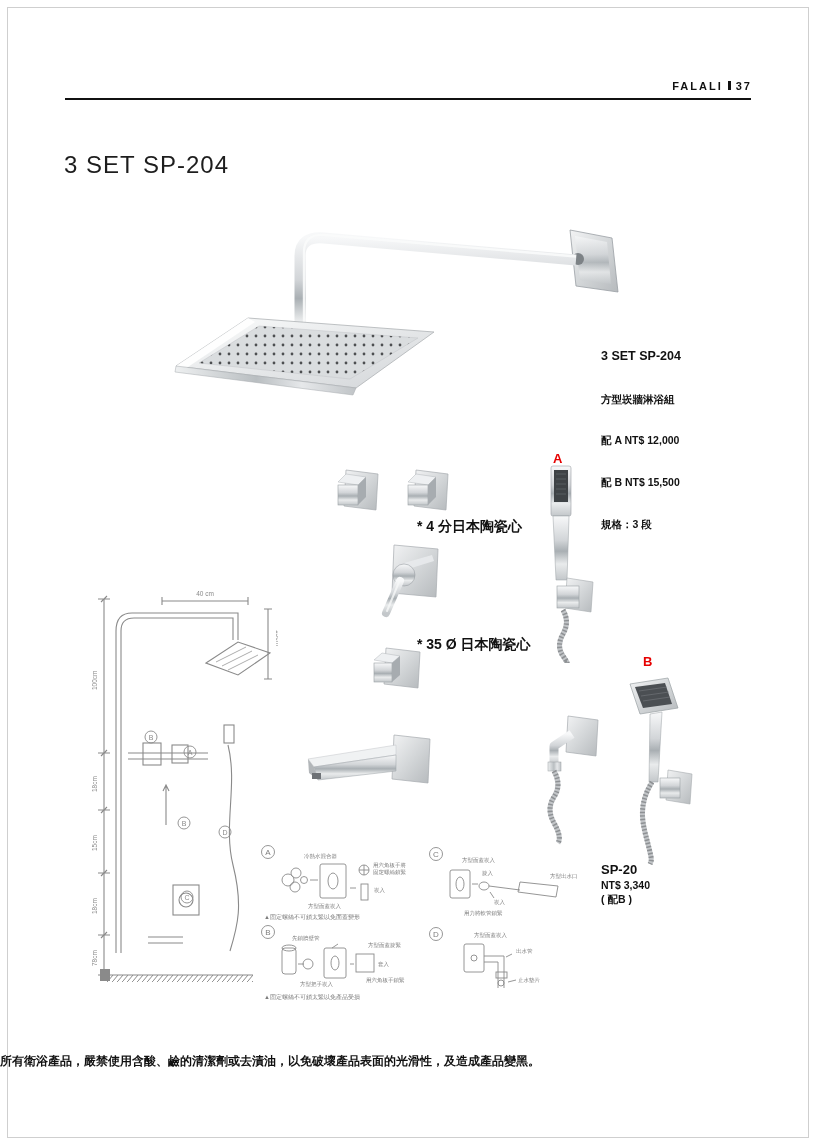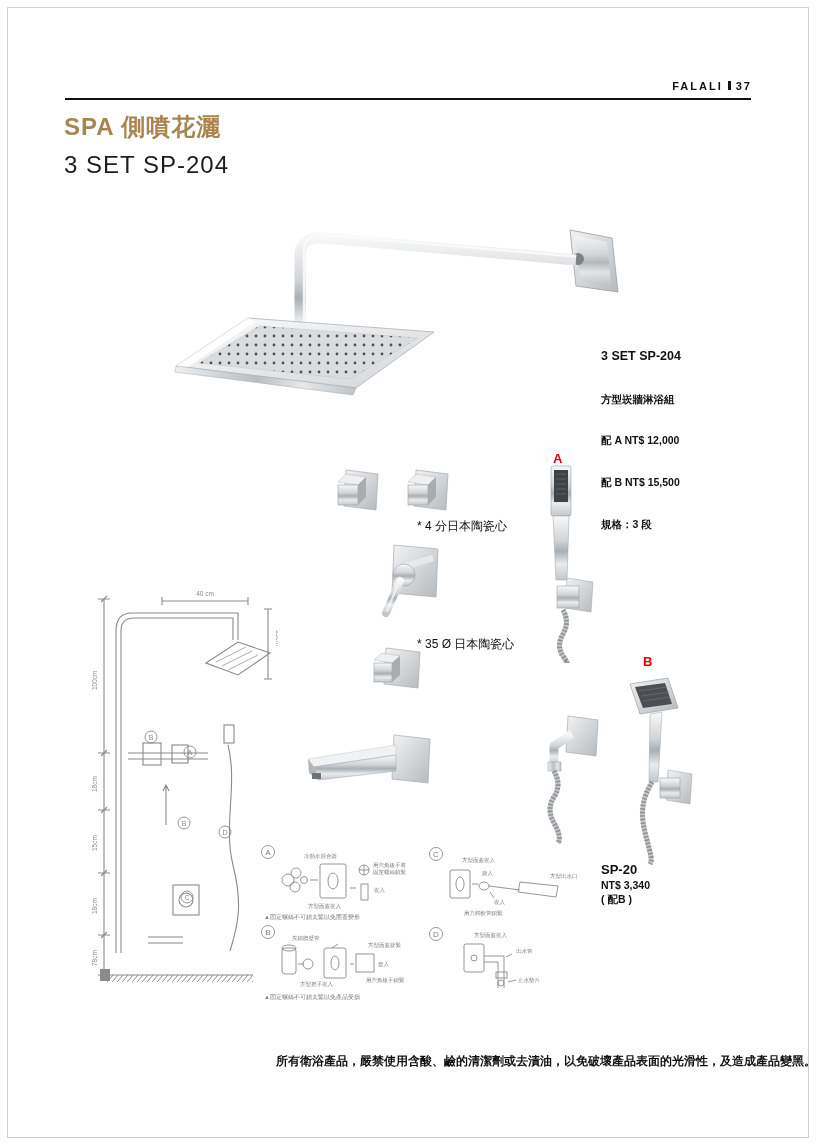--- a/index.html
+++ b/index.html
@@ -12,33 +12,33 @@
   #brandline .bar{display:inline-block;width:3px;height:9px;background:#111;margin:0 5px;}
   #rule{top:98px;left:65px;right:65px;height:2px;background:#111;}
   
   #title{top:111px;left:64px;font-size:24px;font-weight:700;color:#a9854d;letter-spacing:1px;}
   #model-heading{top:151px;left:64px;font-size:24px;font-weight:400;color:#1d1d1d;letter-spacing:1px;}
   
   #product-info{top:348px;left:601px;color:#111;line-height:1.32;}
   #product-info .b{font-weight:700;font-size:12.5px;margin-bottom:2px;}
   #product-info .s{font-size:10.5px;font-weight:600;margin-top:28px;}
   
-  .note{font-size:12px;font-weight:400;color:#111;}
+  .note{font-size:14px;font-weight:700;color:#111;}
   #note1{top:518px;left:417px;}
   #note2{top:610px;left:417px;margin-top:26px;}
   
   .redletter{font-size:13px;font-weight:700;color:#e60000;}
   #var-a{top:451px;left:553px;}
   #var-b{top:654px;left:643px;}
   
   #accessory{top:862px;left:601px;color:#111;line-height:1.3;}
   #accessory .b{font-weight:700;font-size:13px;}
   #accessory .s{font-size:10.5px;font-weight:600;}
   
-  #footer{top:1053px;left:0;width:816px;text-align:right;font-size:12px;font-weight:700;color:#111;}
+  #footer{top:1053px;left:0;width:816px;text-align:left;font-size:12px;font-weight:700;color:#111;}
   
   svg{display:block;}
   .lineart text{fill:#8a8a8a;font-family:"Liberation Sans","DejaVu Sans",sans-serif;}
   .mini text{fill:#7d7d7d;font-family:"Liberation Sans","DejaVu Sans",sans-serif;}
 </style>
 </head>
 <body>
 
 <svg width="0" height="0" style="position:absolute" aria-hidden="true">
   <defs>
@@ -74,21 +74,20 @@
 </svg>
 
 <div id="page">
   <div id="frame" class="abs"></div>
 
   <div id="brandline" class="abs">
     <span>FALALI</span><span class="bar"></span><span>37</span>
   </div>
   <div id="rule" class="abs"></div>
 
-  <div id="title" class="abs">SPA 側噴花灑</div>
   <div id="model-heading" class="abs">3 SET  SP-204</div>
 
   <svg class="abs" style="top:198px;left:172px" width="452" height="206" viewBox="0 0 452 206">
 
     <polygon points="398,32 440,40 446,94 404,88" fill="url(#plateG)" stroke="#9aa0a4" stroke-width="0.8"></polygon>
     <polygon points="403,38 435,44 439,86 408,82" fill="url(#chromeV)" opacity="0.75"></polygon>
     <circle cx="406" cy="61" r="6" fill="#7d8286"></circle>
 
     <path d="M404,62 L152,40 Q128,38 128,58 L128,150" fill="none" stroke="url(#chromeV)" stroke-width="11"></path>
     <path d="M404,58.5 L153,37 Q132,35.5 132,54 L132,148" fill="none" stroke="#fafbfb" stroke-width="2.4" opacity="0.9"></path>

